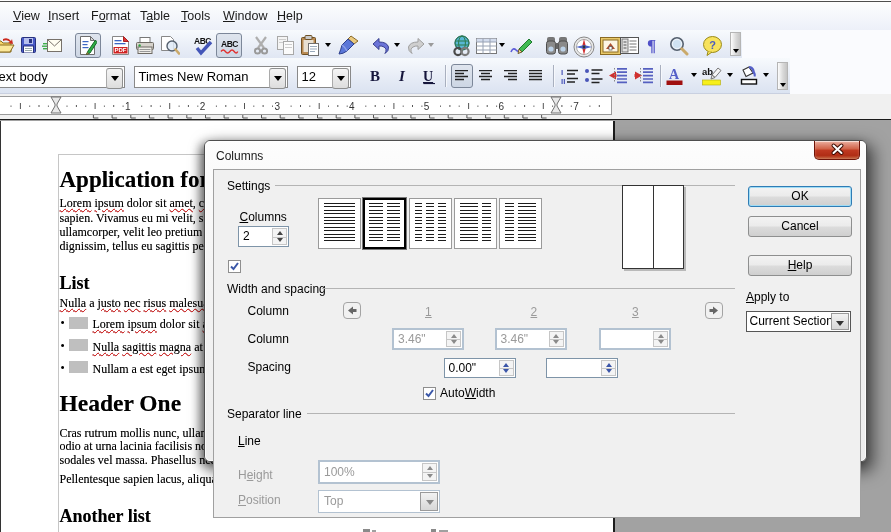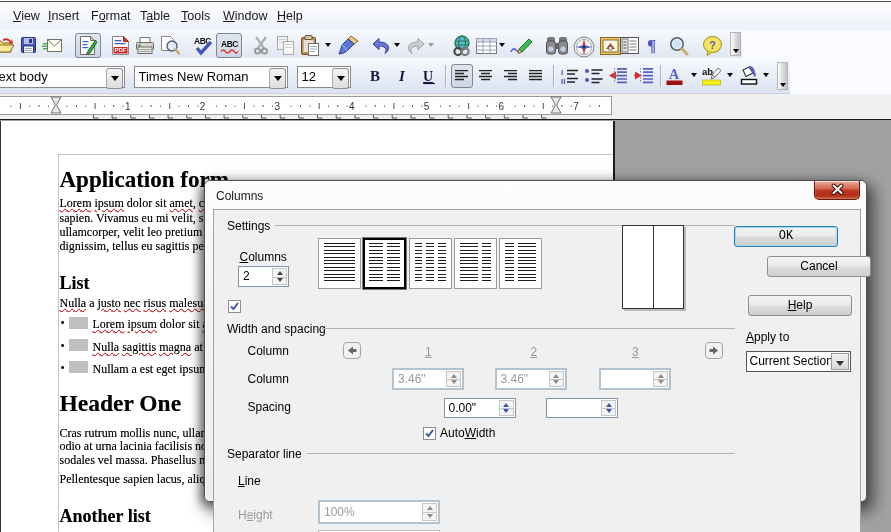--- a/index.html
+++ b/index.html
@@ -51,21 +51,21 @@
   .guideH { position:absolute; height:1px; background:#c6c6c6; }
   .ser { position:absolute; font-family:"Liberation Serif", serif; color:#000; white-space:nowrap; text-shadow:0 0 0.6px rgba(0,0,0,0.45); }
   .sq { text-decoration:underline; text-decoration-style:wavy; text-decoration-color:#dd1111;
         text-decoration-thickness:0.9px; text-underline-offset:1px; }
   .gbox { position:absolute; width:19px; height:12px; background:#bfbfbf; }
 
   
   #dlg { left:204px; top:140px; width:663px; height:322px; border-radius:6px;
      background:linear-gradient(#fdfdfd,#f4f4f4 40%, #ededed); border:1px solid #4e4e4e;
      box-shadow: 4px 7px 16px 3px rgba(0,0,0,0.55), -4px 3px 10px rgba(0,0,0,0.42);
-     font-size:12px; color:#000;margin-top:40px; }
+     font-size:12px; color:#000; }
   #dlg::before { content:""; position:absolute; inset:0; border-radius:5px; border:1px solid rgba(255,255,255,.75); pointer-events:none; }
   #dlgtitle { position:absolute; left:11px; top:8px; font-size:12px; color:#1a1a1a; }
   #closebtn { position:absolute; left:609px; top:0px; width:46px; height:19px;
      border:1px solid #6e1408; border-top:none; border-radius:0 0 5px 5px;
      background:linear-gradient(#efb5a5 0%, #e08f7c 18%, #d06146 45%, #c03a22 50%, #b12d15 80%, #c46a44 100%);
      box-shadow: inset 0 1px 0 rgba(255,255,255,.55), inset 0 0 2px rgba(255,255,255,.35); }
   #client { position:absolute; left:8px; top:28px; width:648px; height:349px;
      background:#f0f0f0; border:1px solid #a0a0a0; }
   .lbl { position:absolute; white-space:nowrap; }
   .dis { color:#9a9a9a; }
@@ -635,22 +635,22 @@
       </div>
       <div class="lbl dis" style="left:24px; top:323px;"><u>P</u>osition</div>
       <div class="dcombo dis2" style="left:104px; top:319.5px; width:122px; height:23px;">
         <div class="txt dis">Top</div>
         <div class="btn2"></div>
       </div>
 
       <div style="position:absolute; left:408px; top:15px; width:62px; height:84px; background:#fff; border:1px solid #333; box-shadow:2px 2px 0 #b9b9b9;">
         <div style="position:absolute; left:30px; top:0; width:1px; height:82px; background:#333;"></div>
       </div>
-      <div class="btn def" style="left:520px; top:15.5px;font-family:Liberation Mono, monospace;">OK</div>
-      <div class="btn" style="left:553px; top:45.5px;">Cancel</div>
+      <div class="btn def" style="left:534px; top:15.5px;">OK</div>
+      <div class="btn" style="left:534px; top:45.5px;">Cancel</div>
       <div class="btn" style="left:534px; top:85px;"><u>H</u>elp</div>
       <div class="lbl" style="left:532px; top:120px;"><u>A</u>pply to</div>
       <div class="dcombo" style="left:531.5px; top:140.8px; width:105px; height:21.5px;">
         <div class="txt" style="top:2.5px; left:3px;">Current Section</div>
         <div class="btn2"></div>
       </div>
     </div>
   </div>
 
 </body></html>

